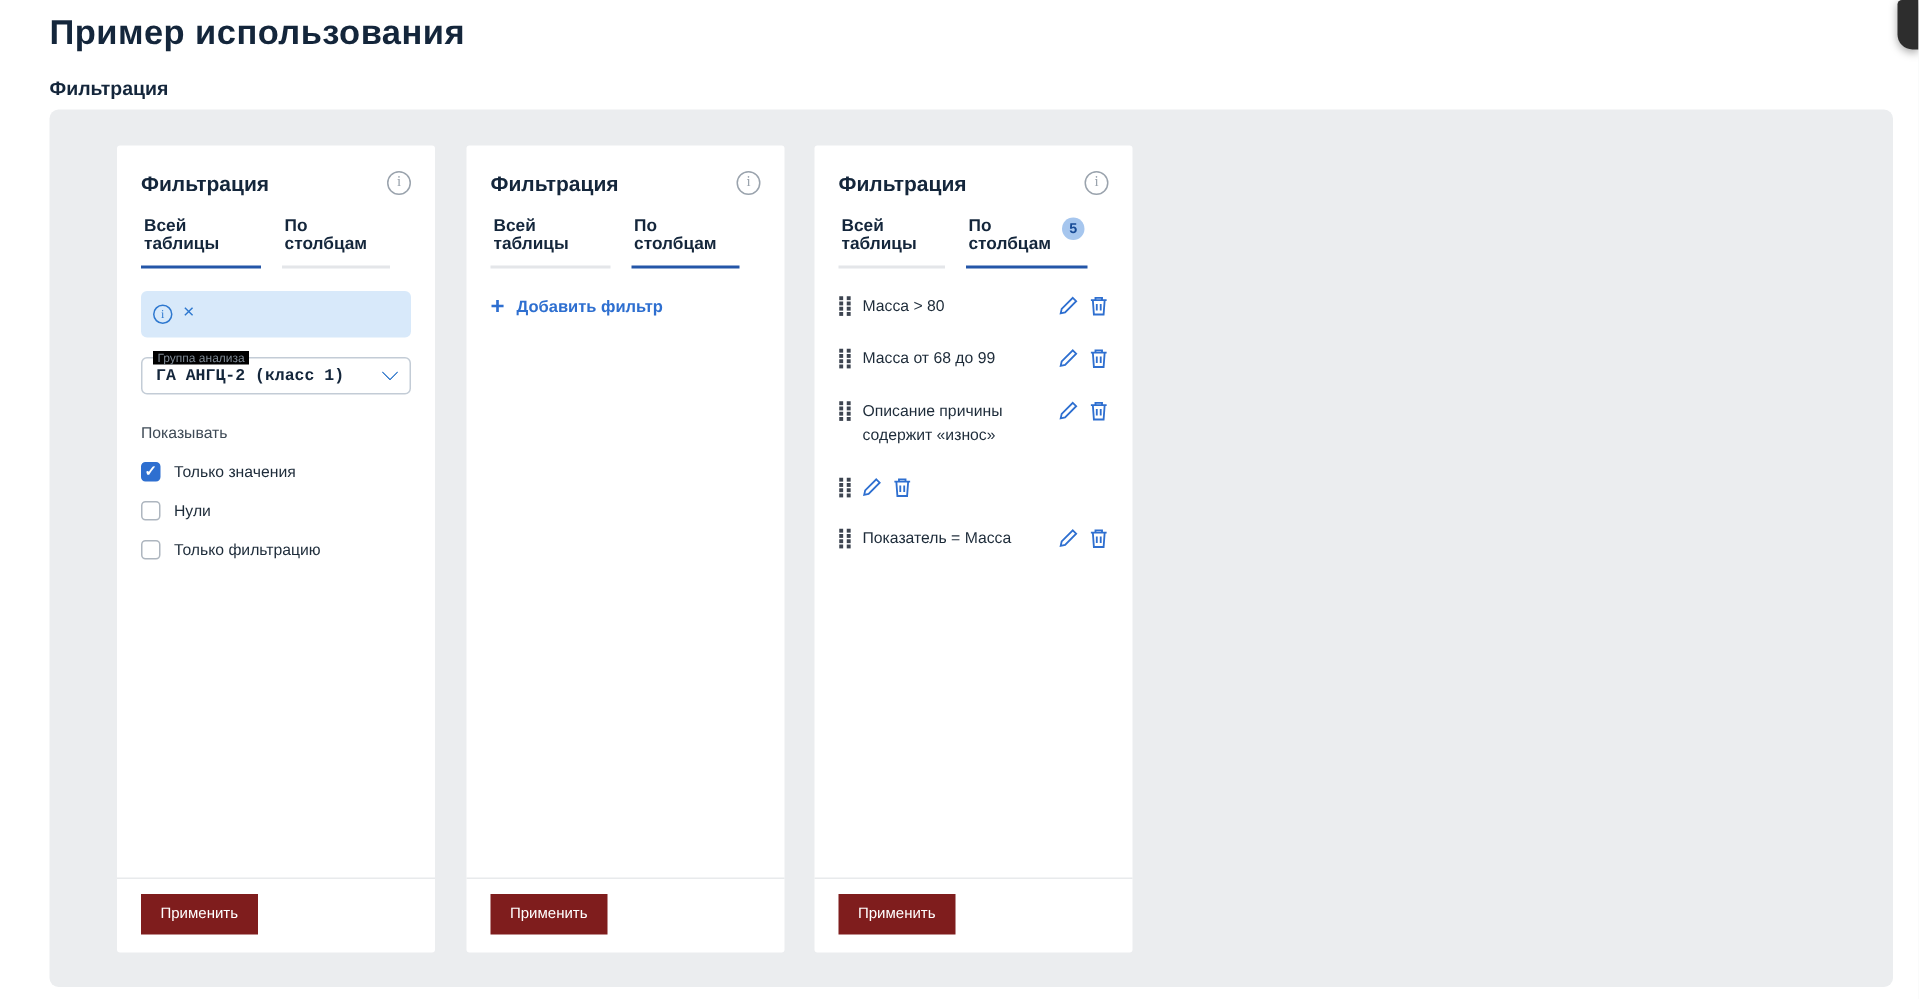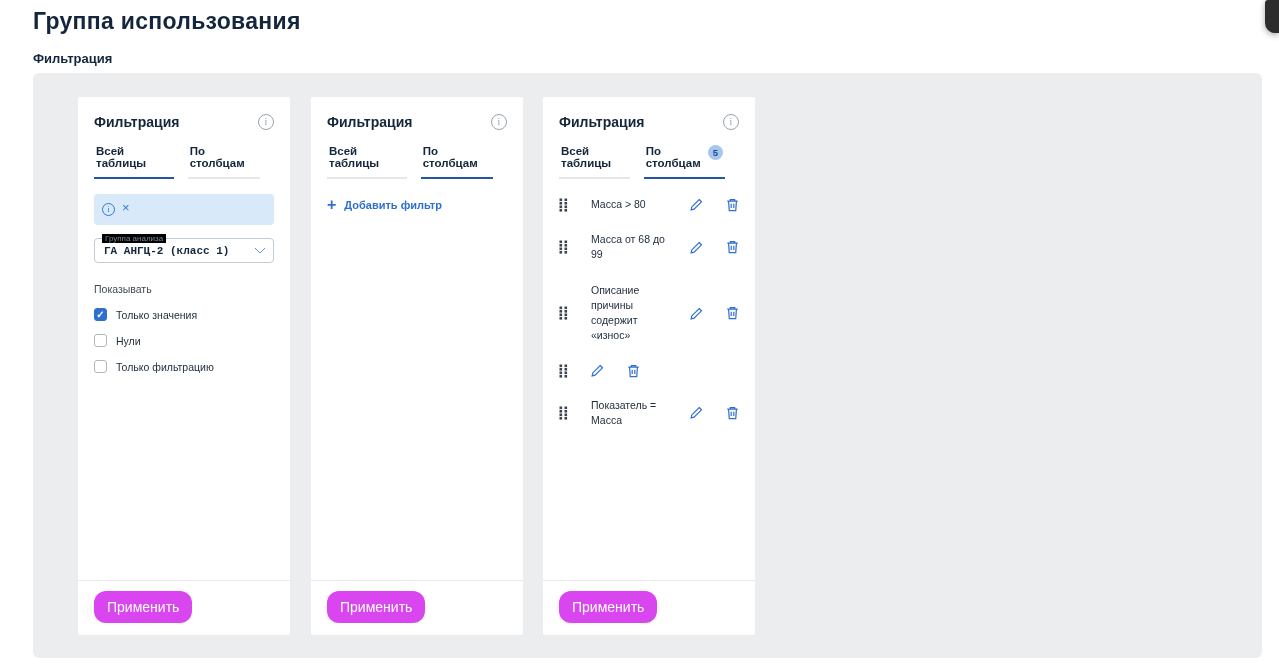--- a/index.html
+++ b/index.html
@@ -49,33 +49,33 @@
               display:flex; align-items:center; justify-content:center; }
   .checkbox.checked { background:#2e6fd0; border-color:#2e6fd0; }
   .checkbox .tick { color:#fff; font-size:10px; font-weight:700; line-height:1; }
   .check-label { font-size:10.5px; color:#1d2b39; }
 
   .add-filter { margin-top:20px; display:inline-flex; align-items:center; gap:8px; color:#2e6fd0; cursor:pointer; }
   .plus-glyph { font-size:16px; font-weight:700; line-height:12px; }
   .add-filter-label { font-size:11px; font-weight:700; }
 
   .filter-list { margin-top:8px; }
-  .filter-row { display:flex; align-items:center; gap:23px; padding:10px 0; }
+  .filter-row { display:flex; gap:7px; padding:10px 0; }
   .drag-handle { flex:none; cursor:grab; display:flex; }
   .filter-text { flex:1; font-size:10.5px; color:#1d2b39; line-height:1.45; }
   .action-icon { flex:none; cursor:pointer; display:flex; }
 
   .card-footer { border-top:1px solid #e8eaec; padding:10px 16px 12px 16px; }
-  .apply-btn { background:#d946ef; color:#ffffff; font-size:14px; border:none; border-radius:12px;
+  .apply-btn { background:#7f1d1d; color:#ffffff; font-size:10px; border:none; border-radius:0;
                padding:8px 13px; font-family:"Liberation Sans", sans-serif; cursor:not-allowed; }
 </style>
 </head>
 <body>
 
-<div class="page-title">Группа использования</div>
+<div class="page-title">Пример использования</div>
 <div class="page-subtitle">Фильтрация</div>
 <div class="floating-dark"></div>
 
 <div class="canvas">
 
   <div class="card c1">
     <div class="card-header">
       <div class="card-title">Фильтрация</div>
       <div class="info-icon">i</div>
     </div>

